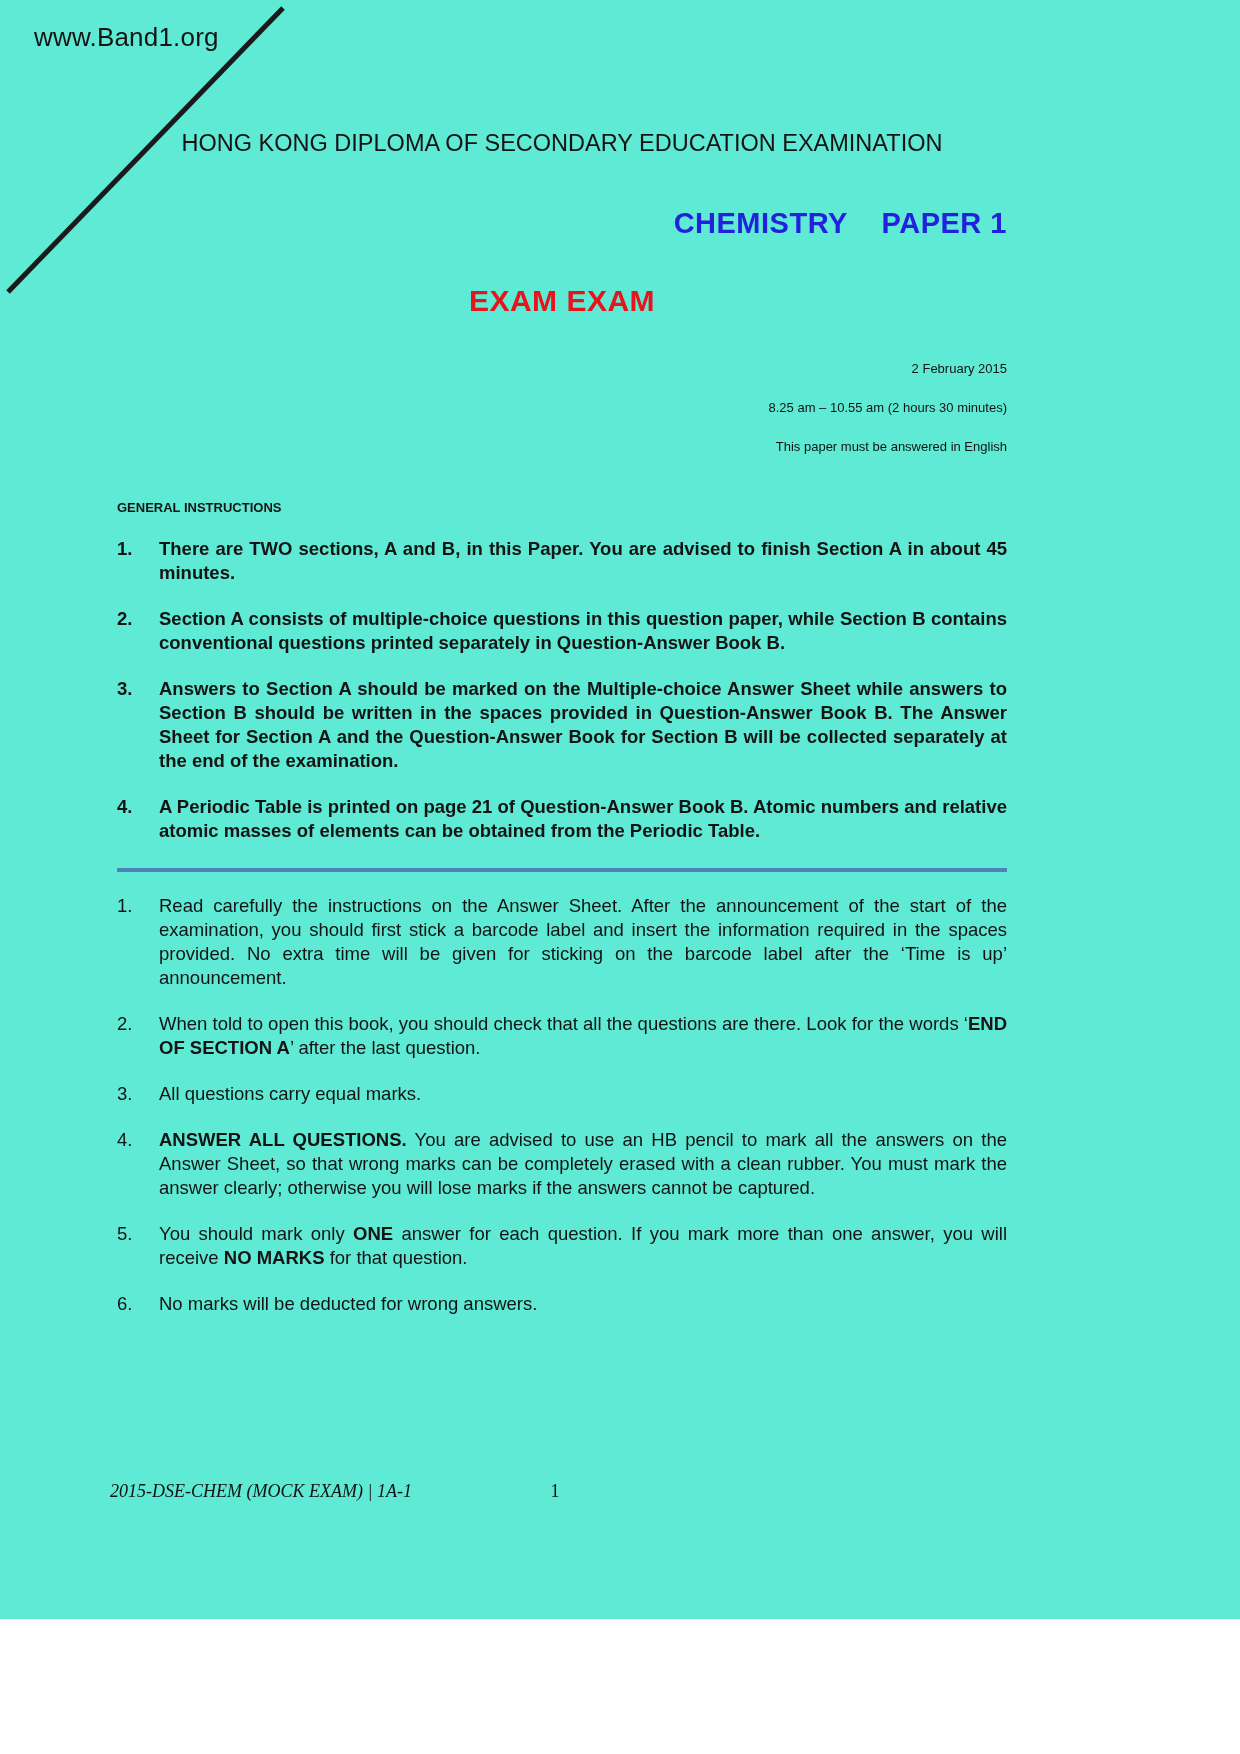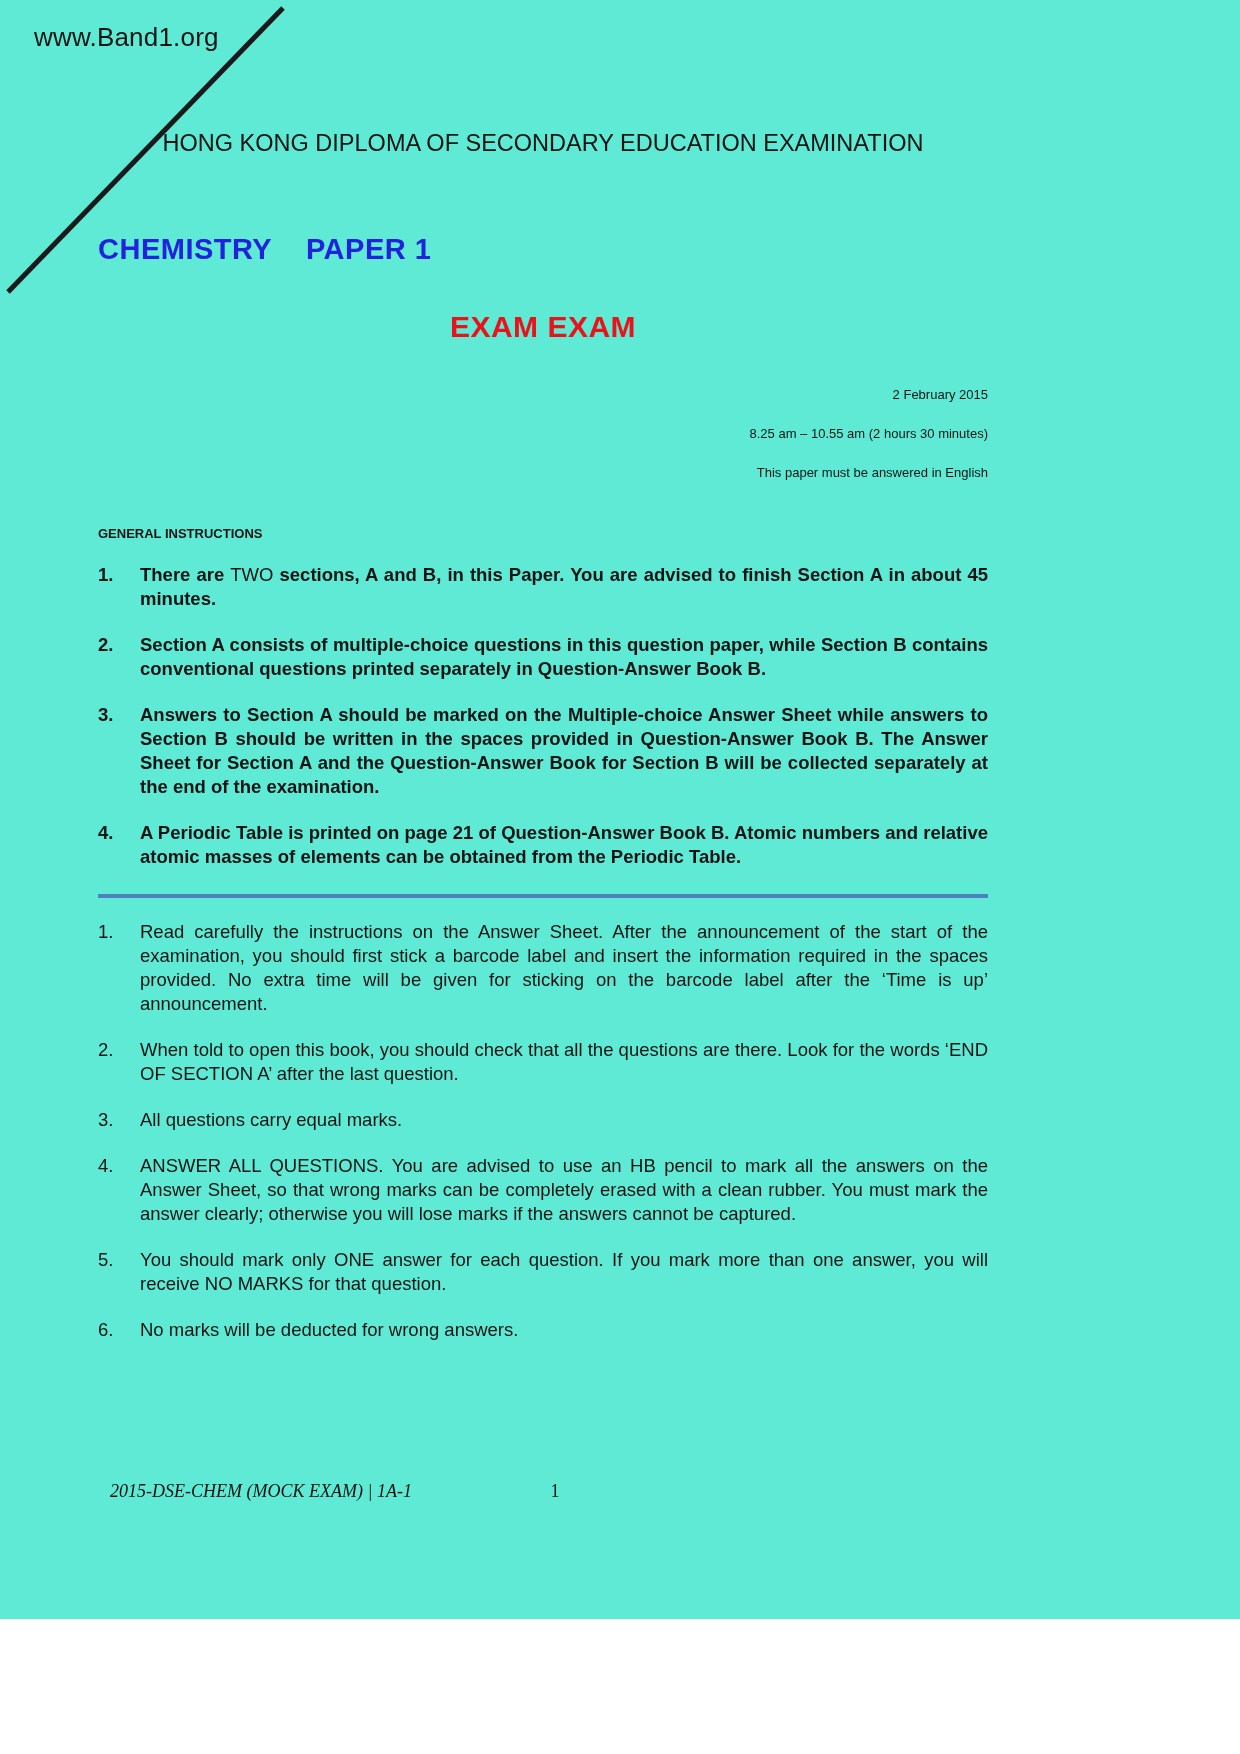--- a/index.html
+++ b/index.html
@@ -15,40 +15,40 @@
   .diagonal { position: absolute; top: 0; left: 0; }
 
   .corner { position: absolute; top: 22px; left: 34px; }
   .watermark { font-size: 26px; letter-spacing: 0.2px; }
   .codes { margin: 12px 0 0 14px; }
   .code { font-size: 20px; line-height: 27px; }
   .code.year { font-weight: bold; }
   .code.subj { font-weight: bold; font-size: 21px; }
   .code.paper { font-weight: normal; margin-top: 4px; }
 
-  .content { position: absolute; left: 98px; top: 0; width: 890px; }
+  .content { position: absolute; left: 117px; top: 0; width: 890px; }
 
   .board-title { margin: 130px 0 0; text-align: center; font-size: 23.5px; font-weight: normal; }
-  .paper-title { margin: 76px 0 0; text-align: left; font-size: 29px; font-weight: bold; white-space: pre; letter-spacing: 0.5px; }
+  .paper-title { margin: 50px 0 0; text-align: right; font-size: 29px; font-weight: bold; white-space: pre; letter-spacing: 0.5px; }
   .exam-type  { margin: 44px 0 0; text-align: center; font-size: 30px; font-weight: bold; letter-spacing: 0.5px; }
 
   .center-line { text-align: right; font-size: 13px; margin: 0; }
   .date { margin-top: 43px; }
   .time { margin-top: 24px; }
   .lang { margin-top: 24px; }
 
   .section-heading { font-size: 13px; font-weight: bold; margin: 0; }
   .gi-heading { margin-top: 46px; }
 
   .instr-list { margin: 0; }
   .instr-item { display: flex; margin-top: 22px; }
   .num { flex: 0 0 42px; font-size: 18.5px; line-height: 24px; }
   .txt { flex: 1; font-size: 18.5px; line-height: 24px; text-align: justify; margin: 0; }
   .bold-list .num, .bold-list .txt { font-weight: bold; }
-  .seg-b { font-weight: normal; }
+  .seg-b { font-weight: bold; }
 
   .divider { height: 4px; margin: 25px 0 22px 0; background: #4f81bd; }
 
   .footer {
     position: absolute; left: 110px; top: 1481px; width: 890px;
     font-family: "Liberation Serif", "DejaVu Serif", serif;
     font-size: 18px; color: #111;
   }
   .footer-page { position: absolute; left: 0; right: 0; text-align: center; }
   .footer-left { position: relative; font-style: italic; }

